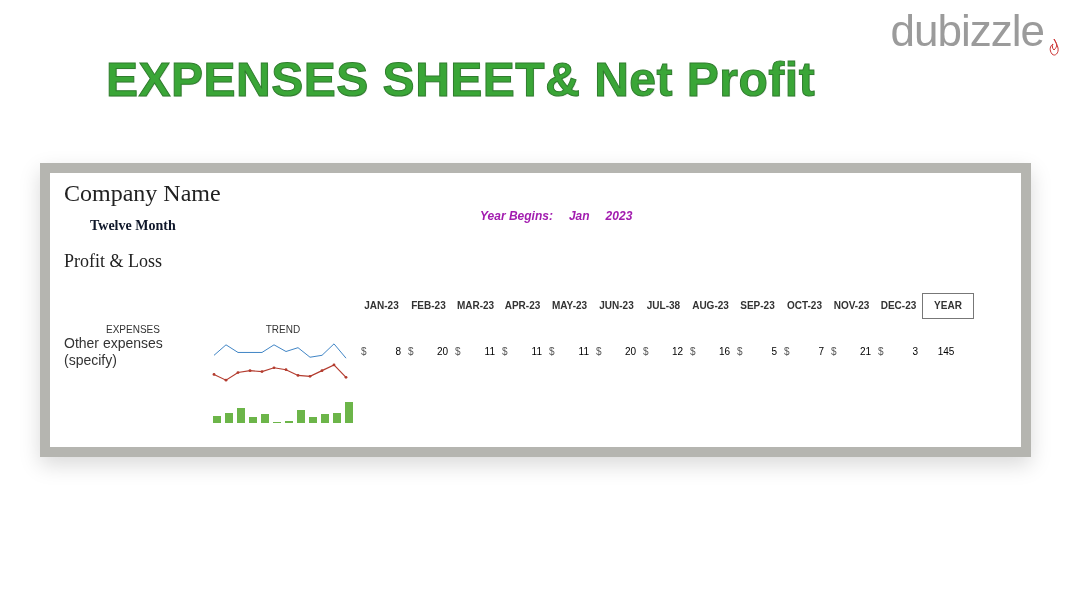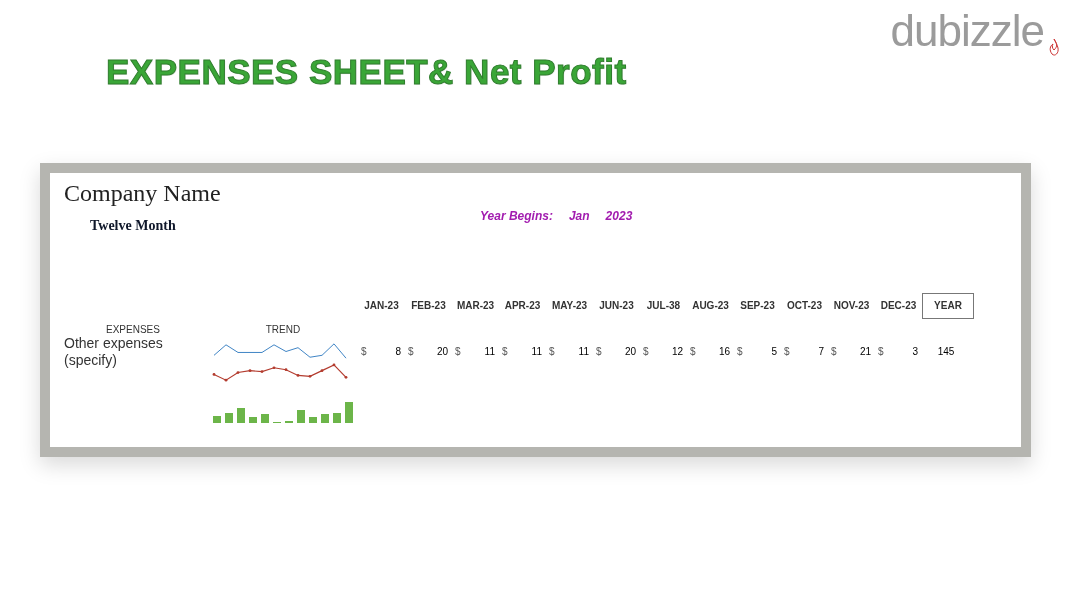--- a/index.html
+++ b/index.html
@@ -20,21 +20,21 @@
     letter-spacing: -1px;
   }
   .logo .flame {
     position: relative; top: -22px; left: 4px;
     width: 12px; height: 18px;
   }
   .logo .flame svg { width: 12px; height: 18px; }
 
   .headline {
     position: absolute; top: 52px; left: 106px;
-    font-size: 35px; font-weight: 700;
+    font-size: 48px; font-weight: 700;
     color: #3aa637;
     -webkit-text-stroke: 1px #2f7d2d;
     text-shadow: 1px 1px 0 rgba(0,0,0,.08);
     letter-spacing: .5px;
   }
 
   .frame {
     position: absolute;
     top: 163px; left: 40px;
     width: 991px; height: 294px;
@@ -157,20 +157,21 @@
 
       <div class="company">Company Name</div>
       <div class="sub1">Twelve Month</div>
 
       <div class="meta">
         <span>Year Begins:</span>
         <span>Jan</span>
         <span>2023</span>
       </div>
 
+      <div class="pnl">Profit &amp; Loss</div>
 
       <div class="grid">
 
         <div class="row hdr-row">
           <div class="cell blank"></div>
           <div class="cell blank"></div>
           <div class="cell">JAN-23</div>
           <div class="cell">FEB-23</div>
           <div class="cell">MAR-23</div>
           <div class="cell">APR-23</div>

